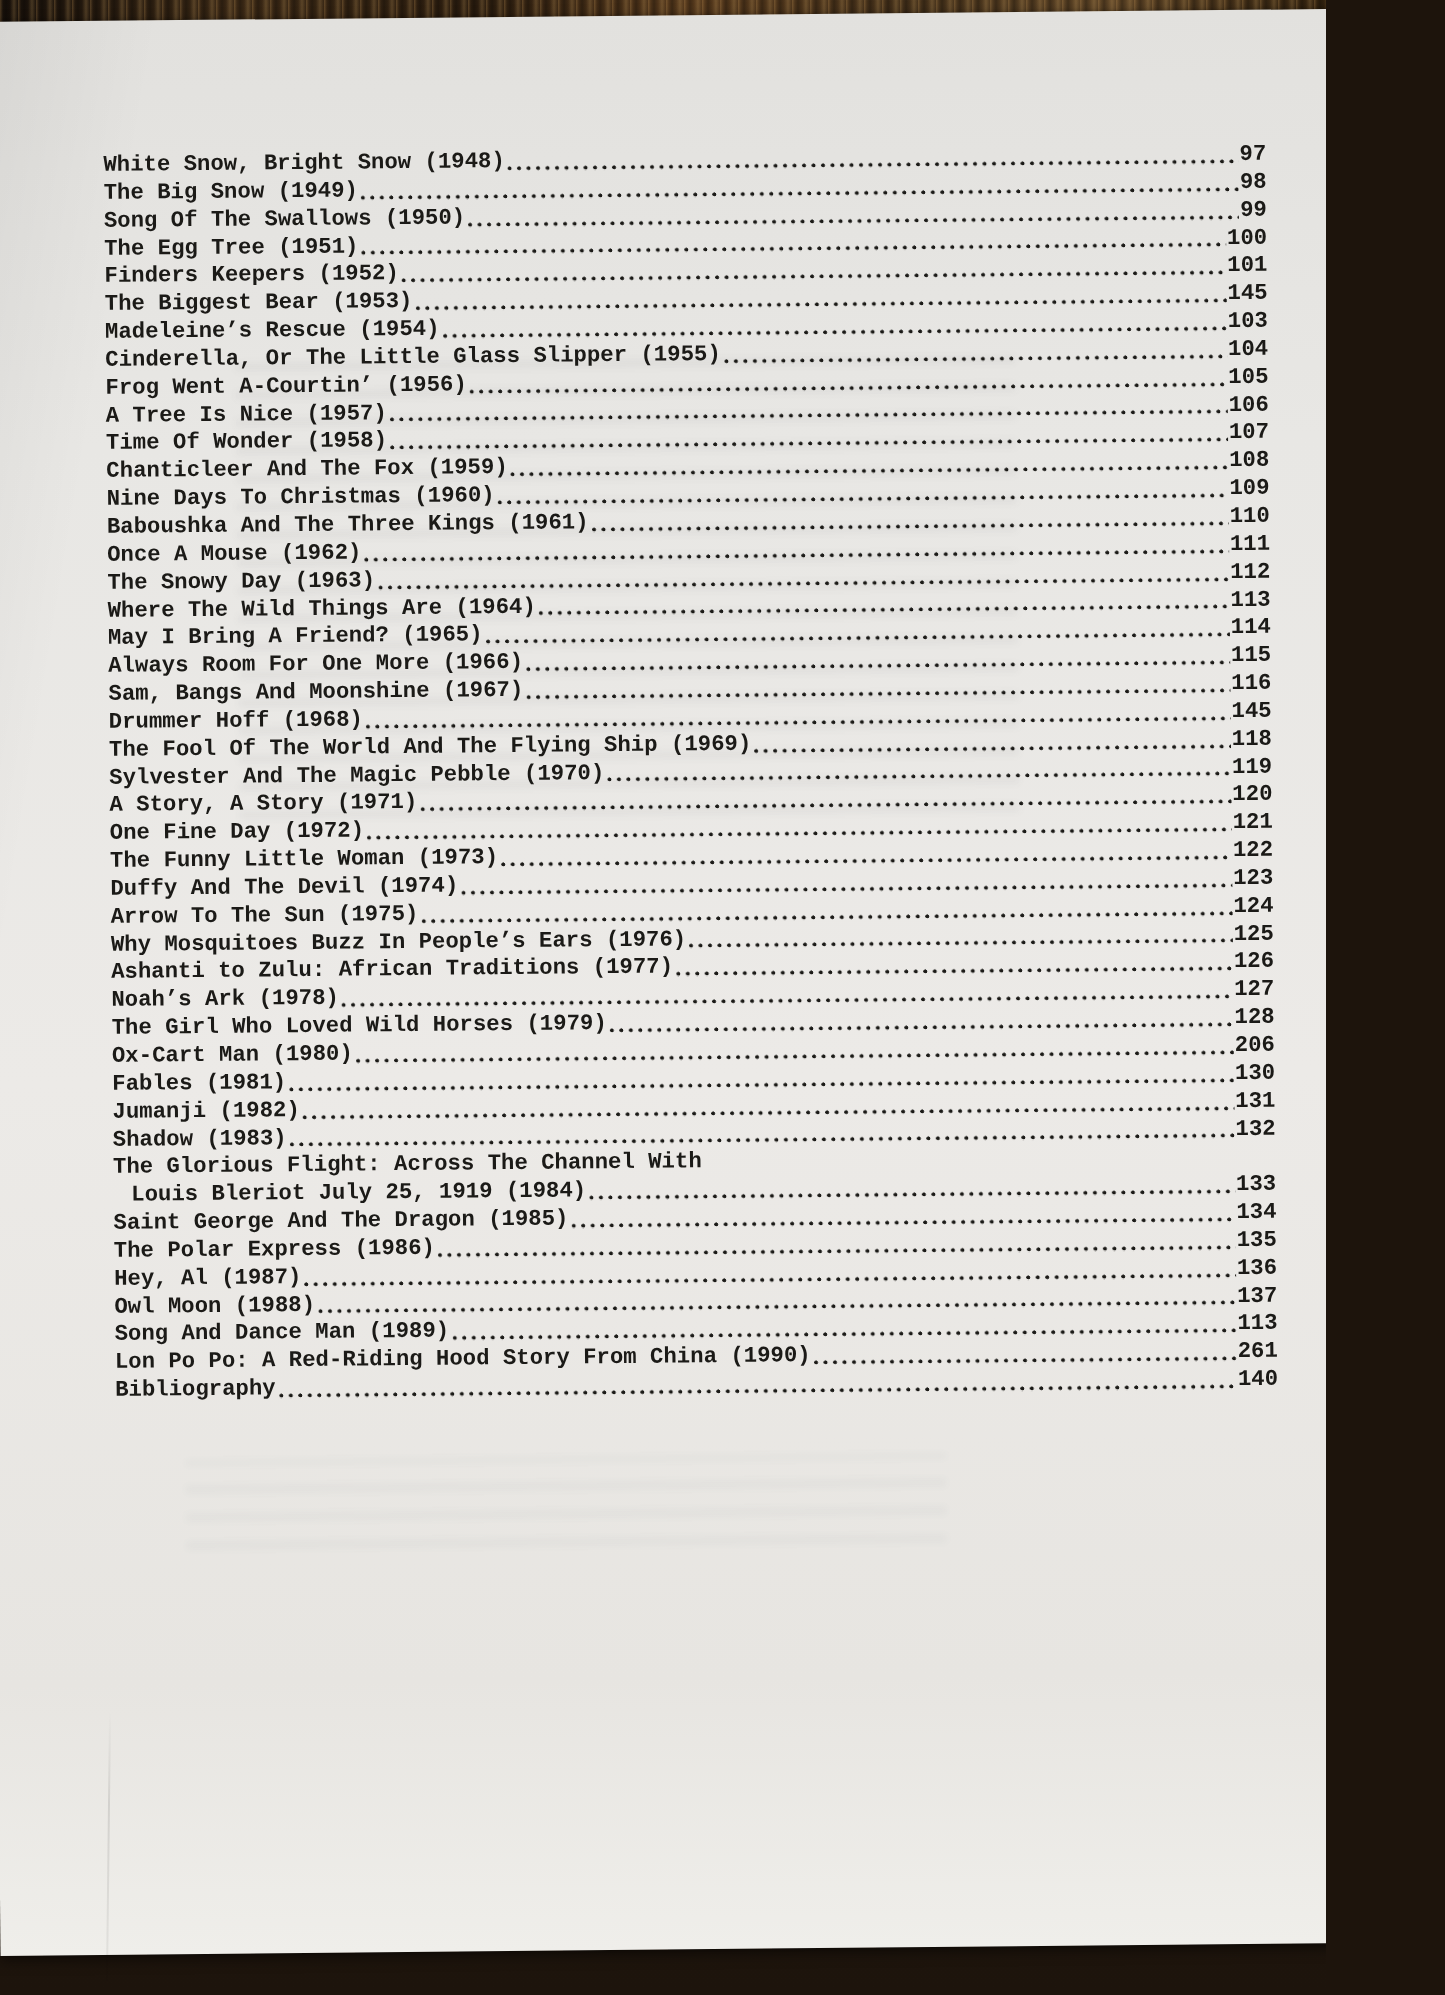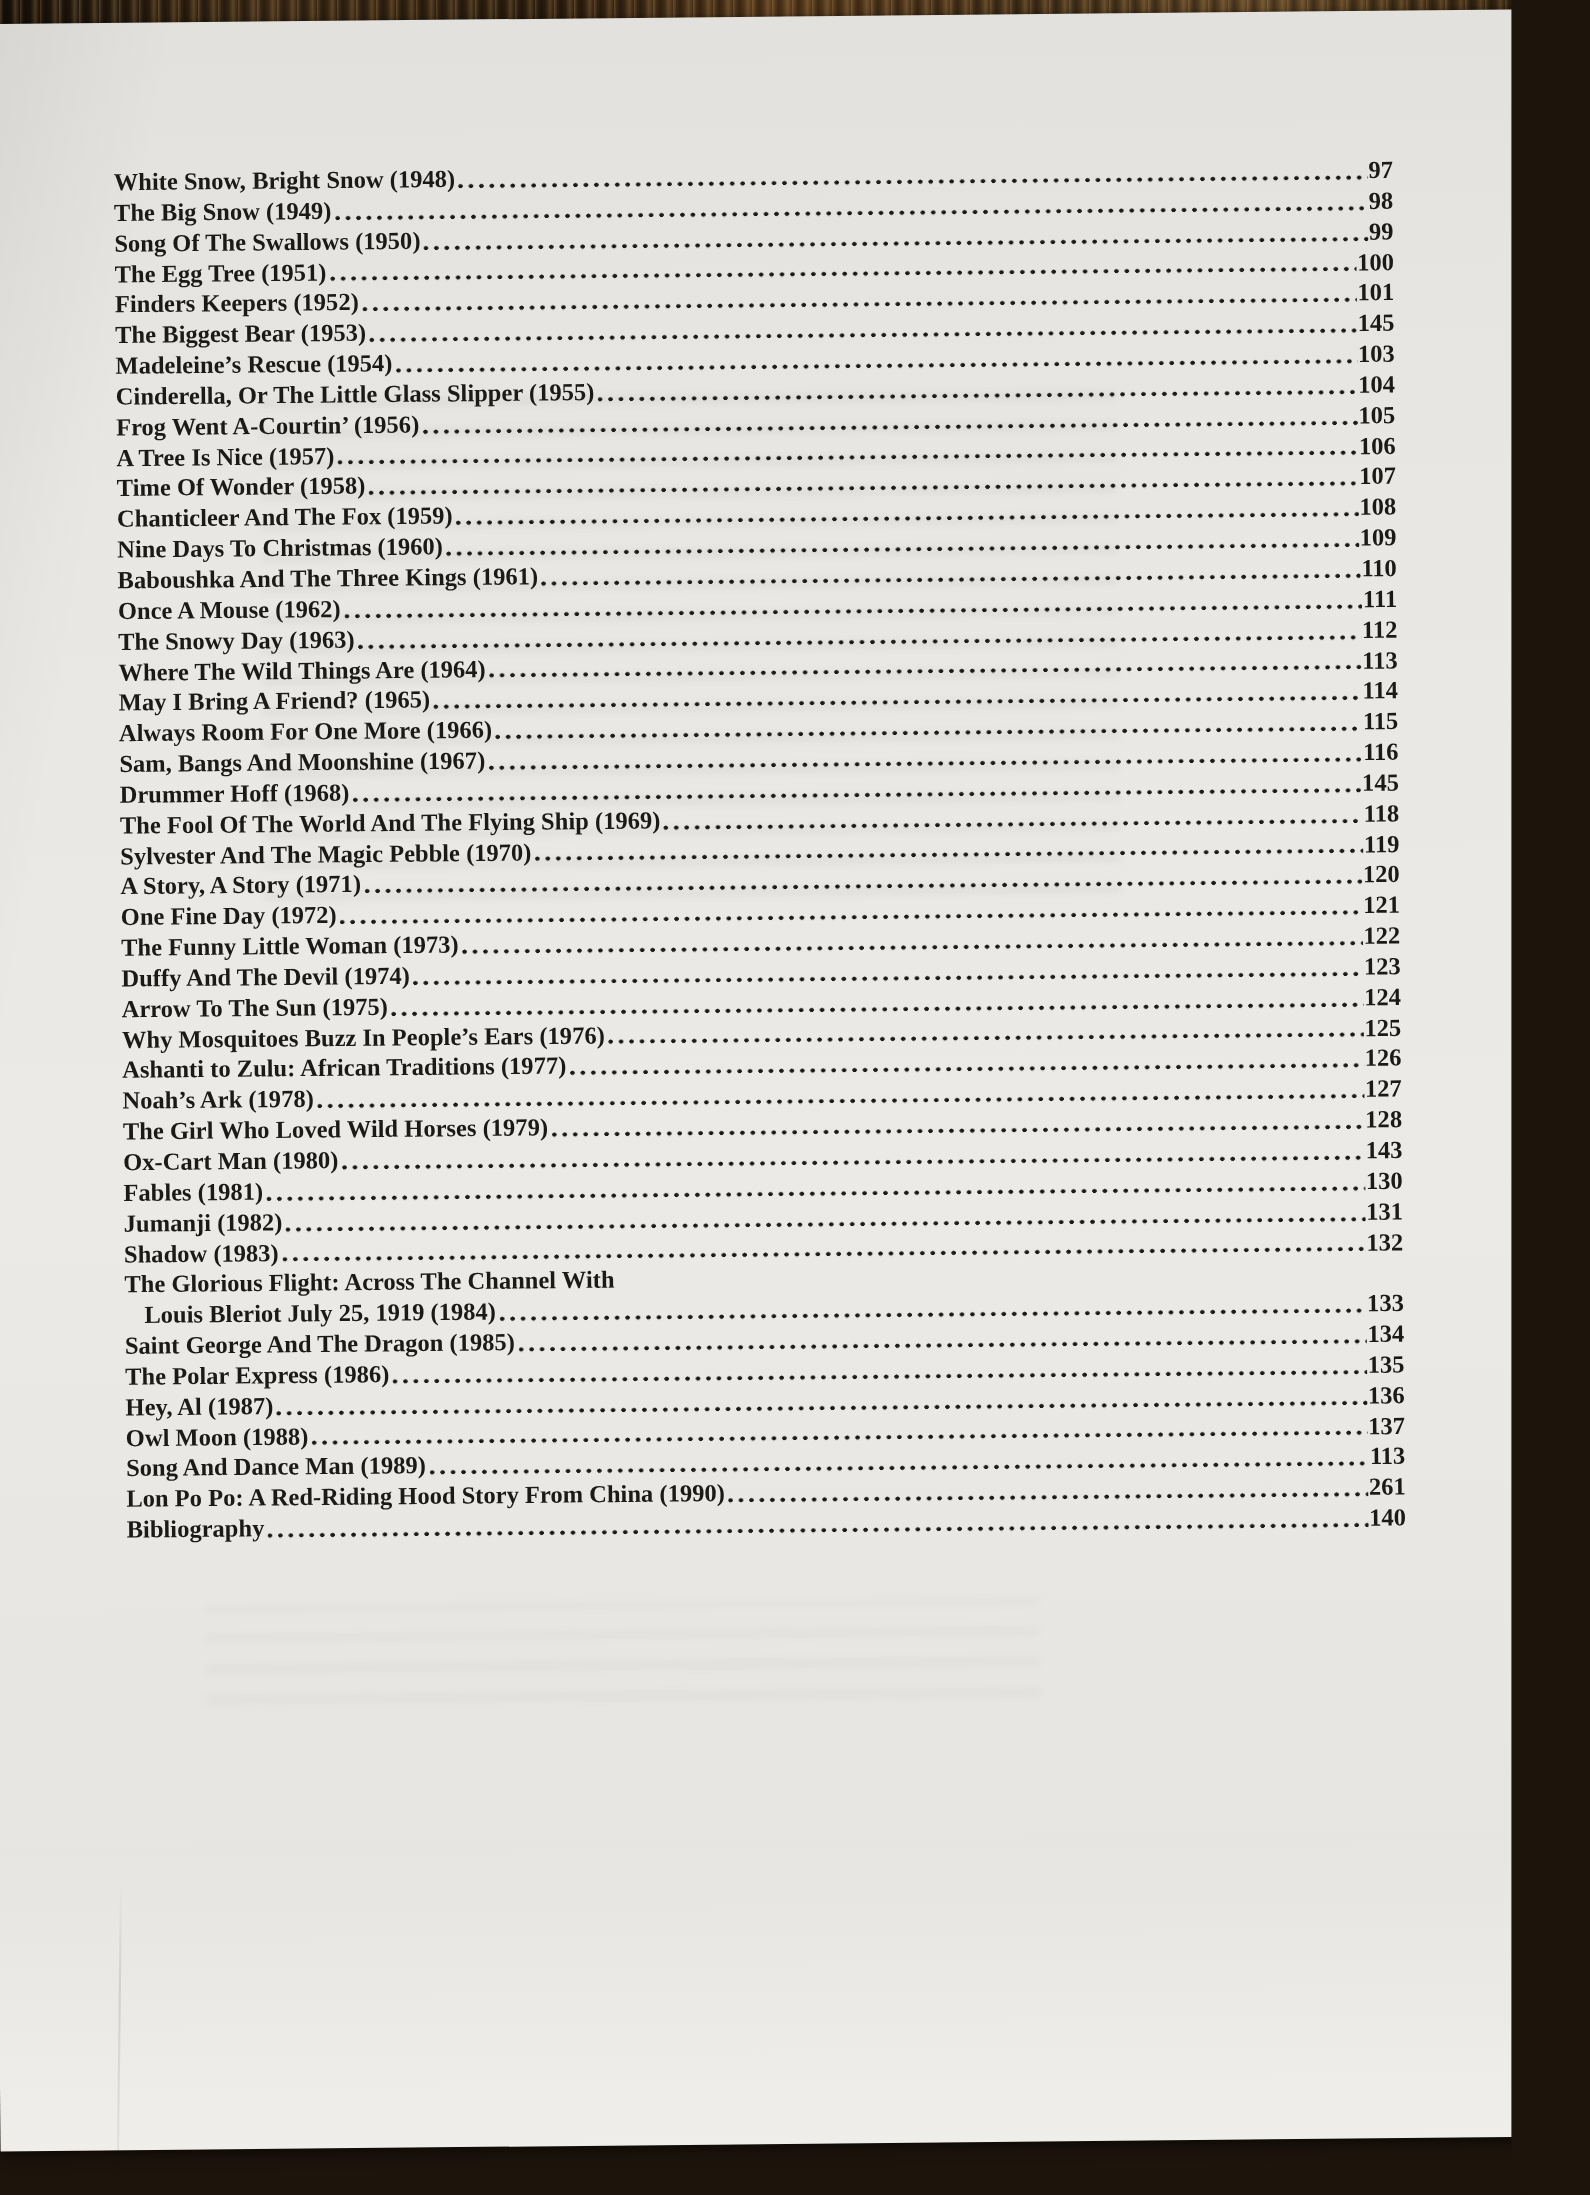--- a/index.html
+++ b/index.html
@@ -2,22 +2,21 @@
 <html><head>
 <meta charset="utf-8">
 <style>
   html,body{margin:0;padding:0;background:#1d140c;}
   .scene{
     position:relative;
     width:1326px;height:1995px;
     overflow:hidden;
     background:
       linear-gradient(180deg, #2a1d11 0%, #241a10 40%, #1d140c 100%);
-    font-family:Liberation Serif, serif;
-    padding-left:48px;
+    font-family:Liberation Mono, monospace;
   }
   
   .table-top{
     position:absolute;top:0;left:0;width:100%;height:40px;
     background:
       repeating-linear-gradient(90deg,
         rgba(214,164,96,0.28) 0px, rgba(214,164,96,0.0) 3px,
         rgba(0,0,0,0.25) 6px, rgba(0,0,0,0) 10px,
         rgba(222,178,110,0.22) 14px, rgba(222,178,110,0) 18px),
       linear-gradient(90deg,#17100a 0%,#3a2815 18%,#2b1d0f 36%,#54381c 52%,#43301a 68%,#5d4426 84%,#32220f 100%);
@@ -241,21 +240,21 @@
           <span class="pageno">127</span>
         </div>
         <div class="toc-row">
           <span class="title">The Girl Who Loved Wild Horses (1979)</span>
           <span class="leader"></span>
           <span class="pageno">128</span>
         </div>
         <div class="toc-row">
           <span class="title">Ox-Cart Man (1980)</span>
           <span class="leader"></span>
-          <span class="pageno">143</span>
+          <span class="pageno">206</span>
         </div>
         <div class="toc-row">
           <span class="title">Fables (1981)</span>
           <span class="leader"></span>
           <span class="pageno">130</span>
         </div>
         <div class="toc-row">
           <span class="title">Jumanji (1982)</span>
           <span class="leader"></span>
           <span class="pageno">131</span>

